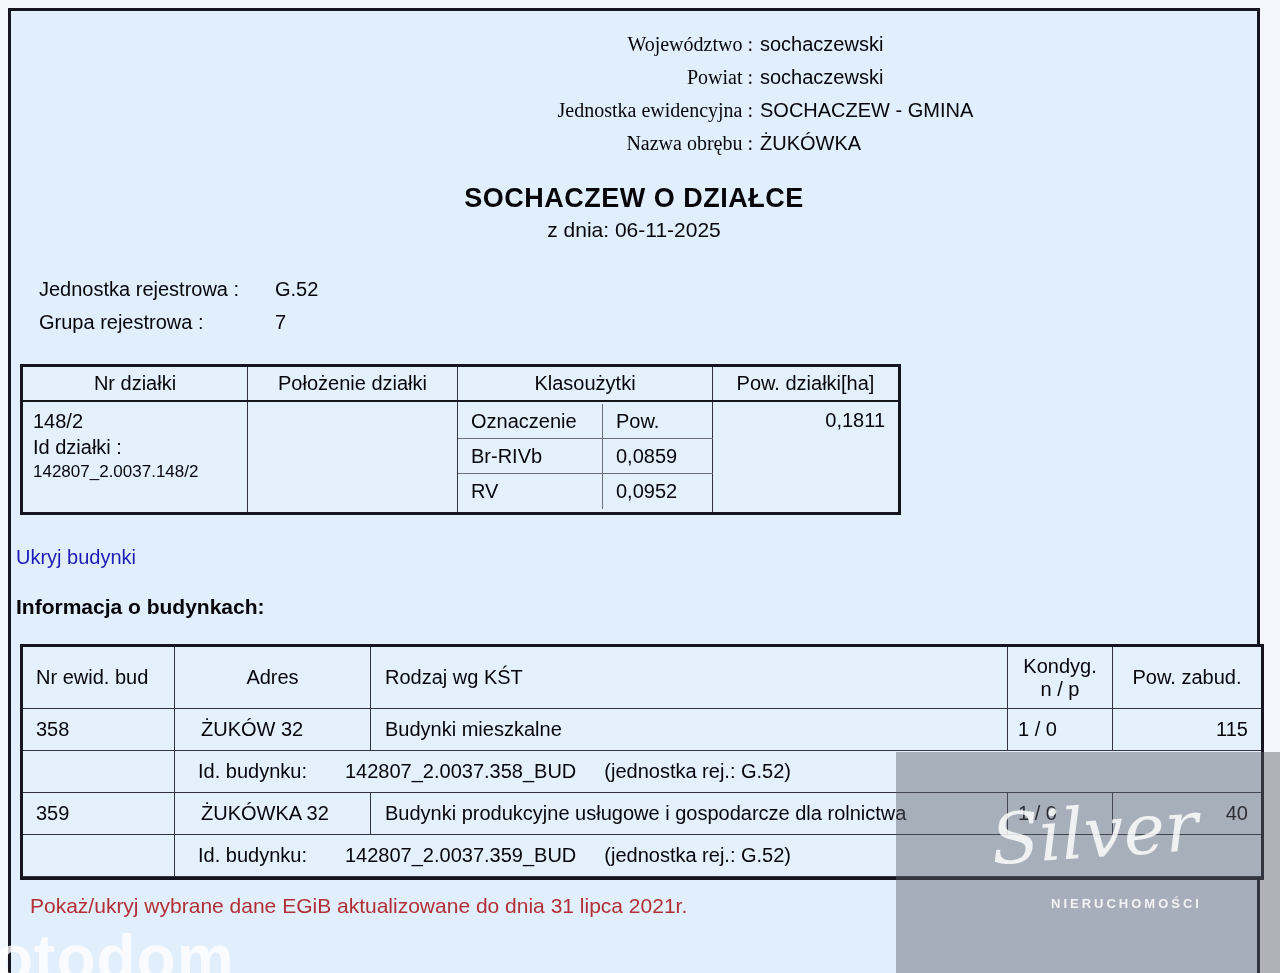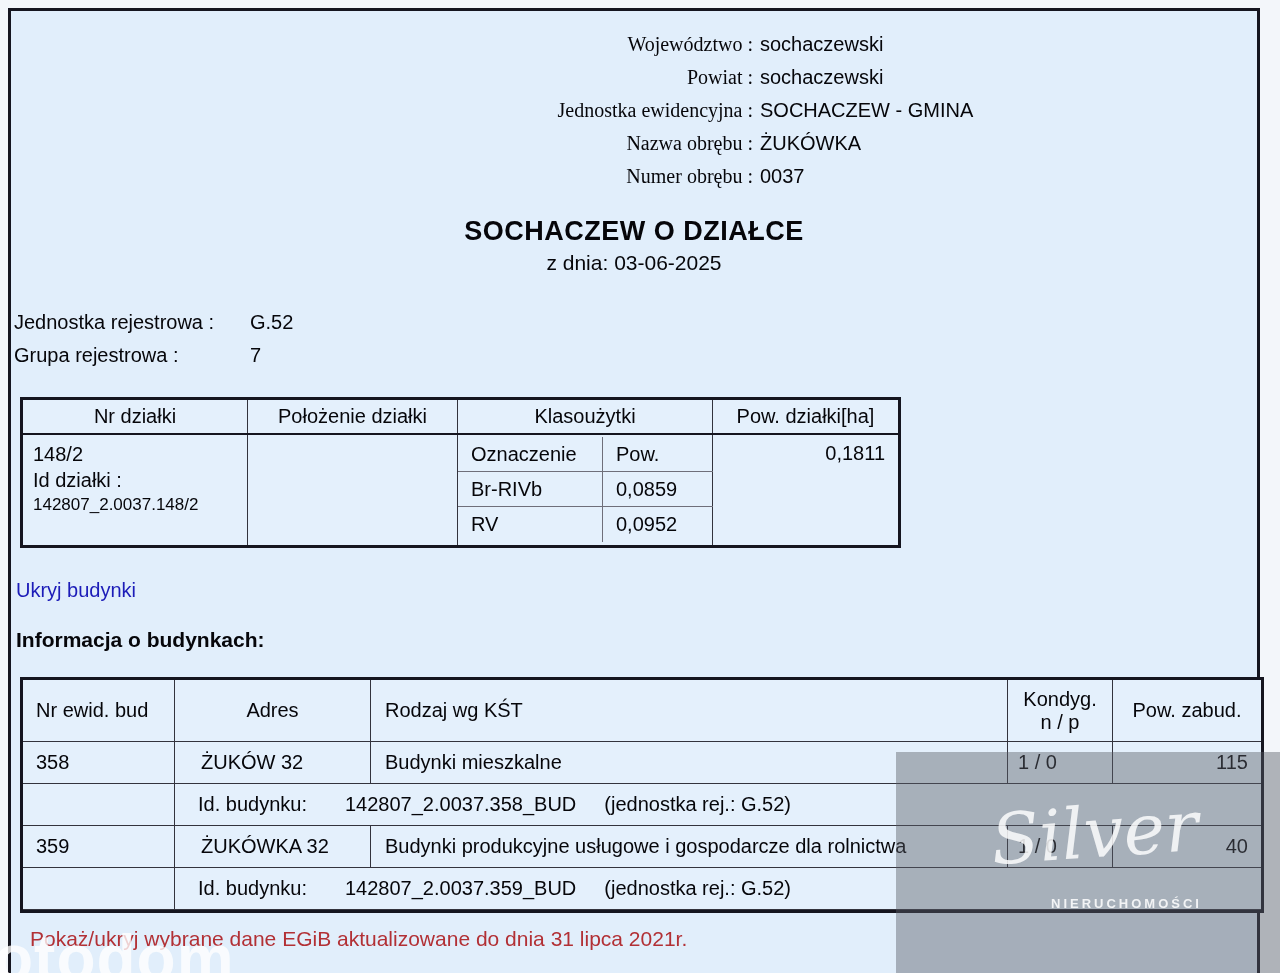--- a/index.html
+++ b/index.html
@@ -16,21 +16,21 @@
   }
   
   .hdr-block{padding-top:17px;}
   .hdr-line{display:flex;line-height:33px;font-size:20px;}
   .hdr-label{width:742px;text-align:right;white-space:pre;font-family:Liberation Serif, serif;}
   .hdr-value{padding-left:7px;white-space:pre;}
   
   .title{margin-top:23px;text-align:center;font-size:27px;font-weight:bold;letter-spacing:.5px;}
   .subtitle{text-align:center;font-size:21px;margin-top:4px;}
   
-  .reg-block{margin-top:31px;margin-left:3px;}
+  .reg-block{margin-top:31px;margin-left:28px;}
   .reg-line{display:flex;line-height:33px;font-size:20px;}
   .reg-label{width:236px;white-space:pre;}
   .reg-value{white-space:pre;}
   
   .t1{margin:25px 0 0 9px;width:875px;border:3px solid #15151f;background:#e4f0fc;}
   .t1-head{display:grid;grid-template-columns:225px 210px 255px 185px;height:33px;
            border-bottom:2px solid #15151f;}
   .t1-head .cell{display:flex;align-items:center;justify-content:center;font-size:20px;
                  border-right:1px solid #33333d;}
   .t1-head .cell:last-child{border-right:none;}
@@ -111,28 +111,24 @@
       <span class="hdr-value">sochaczewski</span>
     </div>
     <div class="hdr-line">
       <span class="hdr-label">Jednostka ewidencyjna :</span>
       <span class="hdr-value">SOCHACZEW - GMINA</span>
     </div>
     <div class="hdr-line">
       <span class="hdr-label">Nazwa obrębu :</span>
       <span class="hdr-value">ŻUKÓWKA</span>
     </div>
-    <div class="hdr-line">
-      <span class="hdr-label">Numer obrębu :</span>
-      <span class="hdr-value">0037</span>
-    </div>
   </div>
 
   <div class="title">SOCHACZEW O DZIAŁCE</div>
-  <div class="subtitle">z dnia: 03-06-2025</div>
+  <div class="subtitle">z dnia: 06-11-2025</div>
 
   <div class="reg-block">
     <div class="reg-line">
       <span class="reg-label">Jednostka rejestrowa :</span>
       <span class="reg-value">G.52</span>
     </div>
     <div class="reg-line">
       <span class="reg-label">Grupa rejestrowa :</span>
       <span class="reg-value">7</span>
     </div>

